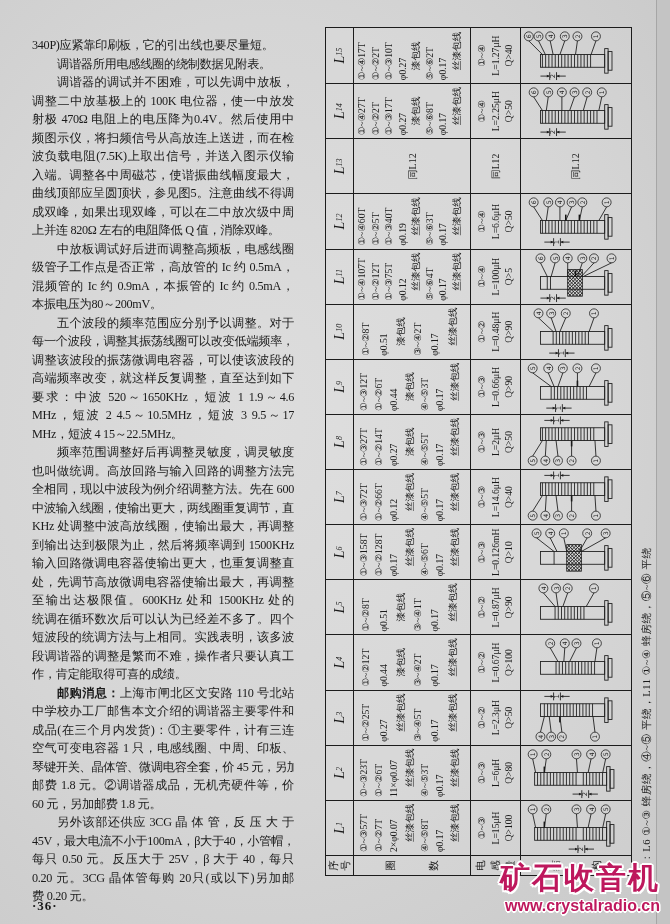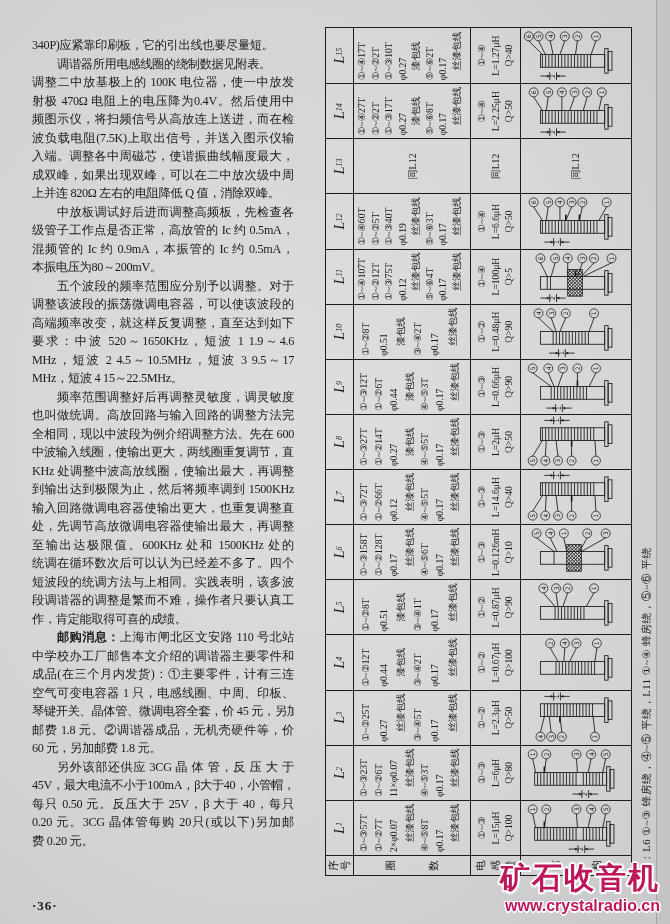--- a/index.html
+++ b/index.html
@@ -43,32 +43,35 @@
 </style>
 </head>
 <body>
 
 <div class="paper"></div>
 <div class="next-page"></div>
 
 <div class="article" id="article">
     <div class="line last"><span>340P)应紧靠印刷板，它的引出线也要尽量短。</span></div>
     <div class="line indent last"><span>调谐器所用电感线圈的绕制数据见附表。</span></div>
+    <div class="line indent"><span>调谐器的调试并不困难，可以先调中放板，</span></div>
     <div class="line"><span>调整二中放基极上的 100K 电位器，使一中放发</span></div>
     <div class="line"><span>射极 470Ω 电阻上的电压降为0.4V。然后使用中</span></div>
     <div class="line"><span>频图示仪，将扫频信号从高放连上送进，而在检</span></div>
     <div class="line"><span>波负载电阻(7.5K)上取出信号，并送入图示仪输</span></div>
     <div class="line"><span>入端。调整各中周磁芯，使谐振曲线幅度最大，</span></div>
+    <div class="line"><span>曲线顶部应呈圆顶状，参见图5。注意曲线不得调</span></div>
     <div class="line"><span>成双峰，如果出现双峰，可以在二中放次级中周</span></div>
     <div class="line last"><span>上并连 820Ω 左右的电阻降低 Q 值，消除双峰。</span></div>
-    <div class="line indent"><span>中放板调试好后进而调整高频板，先检查各</span></div>
+    <div class="line indent"><span>中放板调试好后进而调整高频板，电感线圈</span></div>
     <div class="line"><span>级管子工作点是否正常，高放管的 Ic 约 0.5mA，</span></div>
     <div class="line"><span>混频管的 Ic 约 0.9mA，本振管的 Ic 约 0.5mA，</span></div>
     <div class="line last"><span>本振电压为80～200mV。</span></div>
     <div class="line indent"><span>五个波段的频率范围应分别予以调整。对于</span></div>
+    <div class="line"><span>每一个波段，调整其振荡线圈可以改变低端频率，</span></div>
     <div class="line"><span>调整该波段的振荡微调电容器，可以使该波段的</span></div>
     <div class="line"><span>高端频率改变，就这样反复调整，直至达到如下</span></div>
     <div class="line"><span>要求：中波 520～1650KHz，短波 1  1.9～4.6</span></div>
     <div class="line"><span>MHz，短波 2  4.5～10.5MHz，短波 3  9.5～17</span></div>
     <div class="line last"><span>MHz，短波 4 15～22.5MHz。</span></div>
     <div class="line indent"><span>频率范围调整好后再调整灵敏度，调灵敏度</span></div>
     <div class="line"><span>也叫做统调。高放回路与输入回路的调整方法完</span></div>
     <div class="line"><span>全相同，现以中波段为例介绍调整方法。先在 600</span></div>
     <div class="line"><span>中波输入线圈，使输出更大，两线圈重复调节，直</span></div>
     <div class="line"><span>KHz 处调整中波高放线圈，使输出最大，再调整</span></div>

